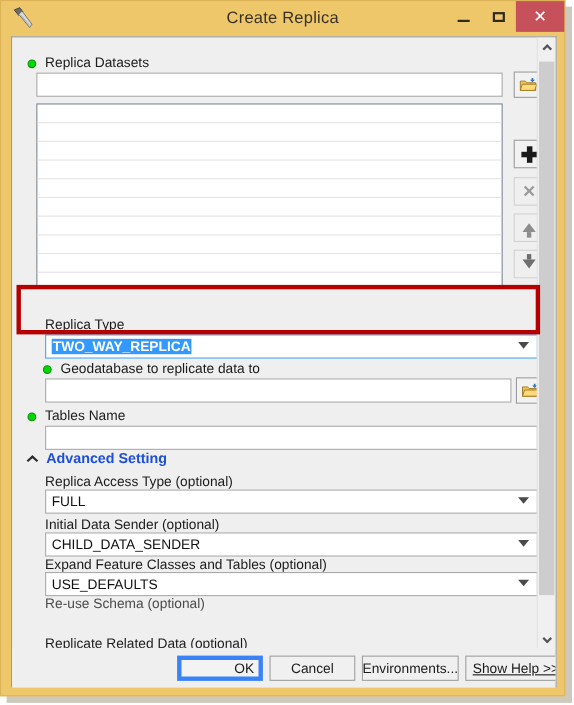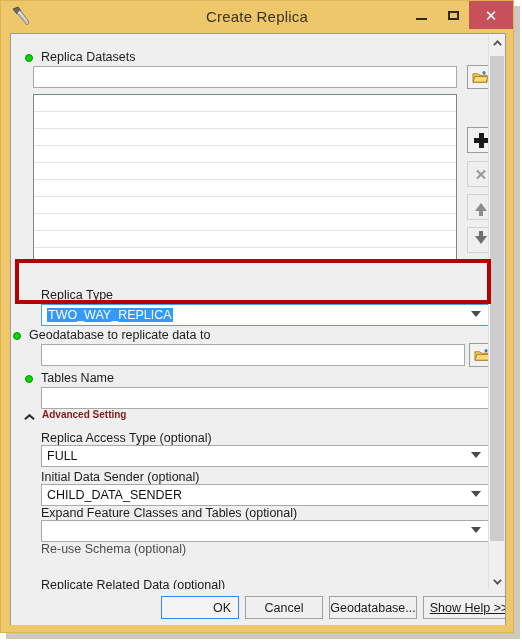--- a/index.html
+++ b/index.html
@@ -163,20 +163,21 @@
     border-top: 6px solid #4a4a4a;
   }
   .combo.disabled {
     background: #f1f1f1;
     border-color: #c2c2c2;
   }
   .combo.disabled .val { color: #9a9a9a; }
   .combo.disabled .arr { border-top-color: #b6b6b6; }
   .combo.focused {
     border: 1px solid #4aa3e8;
+    font-weight: bold;
   }
   .hl {
     background: #3399ff;
     color: #ffffff;
     padding: 0 1px;
   }
 
   
   .listbox {
     position: absolute;
@@ -251,23 +252,23 @@
     content: "";
     position: absolute;
     left: -2px; top: -13px;
     width: 4px; height: 5px;
     background: #6f6f6f;
   }
 
   
   .section-hd {
     position: absolute;
-    font-size: 10px;
+    font-size: 13px;
     font-weight: bold;
-    color: #7f1d1d;
+    color: #1d4ed8;
     padding-left: 17px;
   }
   .chev-up {
     position: absolute;
     left: 0; top: 4px;
     width: 10px; height: 7px;
   }
   .chev-up:before, .chev-up:after {
     content: "";
     position: absolute;
@@ -340,21 +341,21 @@
     font-size: 12.5px;
     color: #1b1b1b;
     font-family: "Liberation Sans", sans-serif;
     display: flex;
     align-items: center;
     justify-content: center;
     cursor: default;
     padding: 0;
   }
   .btn.default {
-    border: 1px solid #3b82f6;
+    border: 4px solid #3b82f6;
     background: #f3f3f3;
     padding-left: 44px;
   }
 
   
   .redbox {
     position: absolute;
     left: 14px;
     top: 258px;
     width: 476px;
@@ -439,21 +440,21 @@
         <div class="toolbtn flat" style="left:456px; top:193px;">
           <span class="arrow-g arrow-dn"></span>
         </div>
 
         <div class="lbl" style="left:30px; top:254px;">Replica Type</div>
         <div class="combo focused" style="left:30px; top:270px; width:448px;">
           <span class="val"><span class="hl">TWO_WAY_REPLICA</span></span>
           <span class="arr"></span>
         </div>
 
-        <div class="lbl bullet" style="left:2px; top:294px;">
+        <div class="lbl bullet" style="left:28px; top:294px;">
           <span class="dot"></span>
           <span>Geodatabase to replicate data to</span>
         </div>
         <div class="txtbox" style="left:30px; top:310px; width:424px;"></div>
         <div class="browsebtn" style="left:458px; top:309px;">
           <svg viewBox="0 0 18 16" width="17" height="15">
             <path d="M1 4 h5 l1.4 1.6 H16 V13 H1 Z" fill="#f5c352" stroke="#9a7a22" stroke-width="0.9"></path>
             <path d="M3 7 H17 L15 13 H1 Z" fill="#ffd97a" stroke="#9a7a22" stroke-width="0.9"></path>
             <path d="M12 1 l1.6 0 l0 1.6 l1.6 0 l-2.4 2.4 l-2.4 -2.4 l1.6 0 z" fill="#2f6fc4"></path>
           </svg>
@@ -477,20 +478,21 @@
         </div>
 
         <div class="lbl" style="left:30px; top:436px;">Initial Data Sender (optional)</div>
         <div class="combo" style="left:30px; top:450px; width:448px;">
           <span class="val">CHILD_DATA_SENDER</span>
           <span class="arr"></span>
         </div>
 
         <div class="lbl" style="left:30px; top:472px;">Expand Feature Classes and Tables (optional)</div>
         <div class="combo" style="left:30px; top:486px; width:448px;">
+          <span class="val">USE_DEFAULTS</span>
           <span class="arr"></span>
         </div>
 
         <div class="lbl" style="left:30px; top:508px; color:#4c4c4c;">Re-use Schema (optional)</div>
 
         <div class="lbl" style="left:30px; top:544px;">Replicate Related Data (optional)</div>
 
       </div>
 
       <div class="vscroll">
@@ -499,21 +501,21 @@
         </div>
         <div class="thumb"></div>
         <div class="sb-btn dn">
           <span class="sb-chev d"></span>
         </div>
       </div>
 
       <div class="btnbar">
         <button class="btn default" style="left:150px; width:78px;">OK</button>
         <button class="btn" style="left:234px; width:78px;">Cancel</button>
-        <button class="btn" style="left:318px; width:88px;">Geodatabase...</button>
+        <button class="btn" style="left:318px; width:88px;">Environments...</button>
         <button class="btn" style="left:412px; width:92px;text-decoration:underline;">Show Help &gt;&gt;</button>
       </div>
 
     </div>
 
     <div class="redbox"></div>
 
   </div>
 </div>
 

